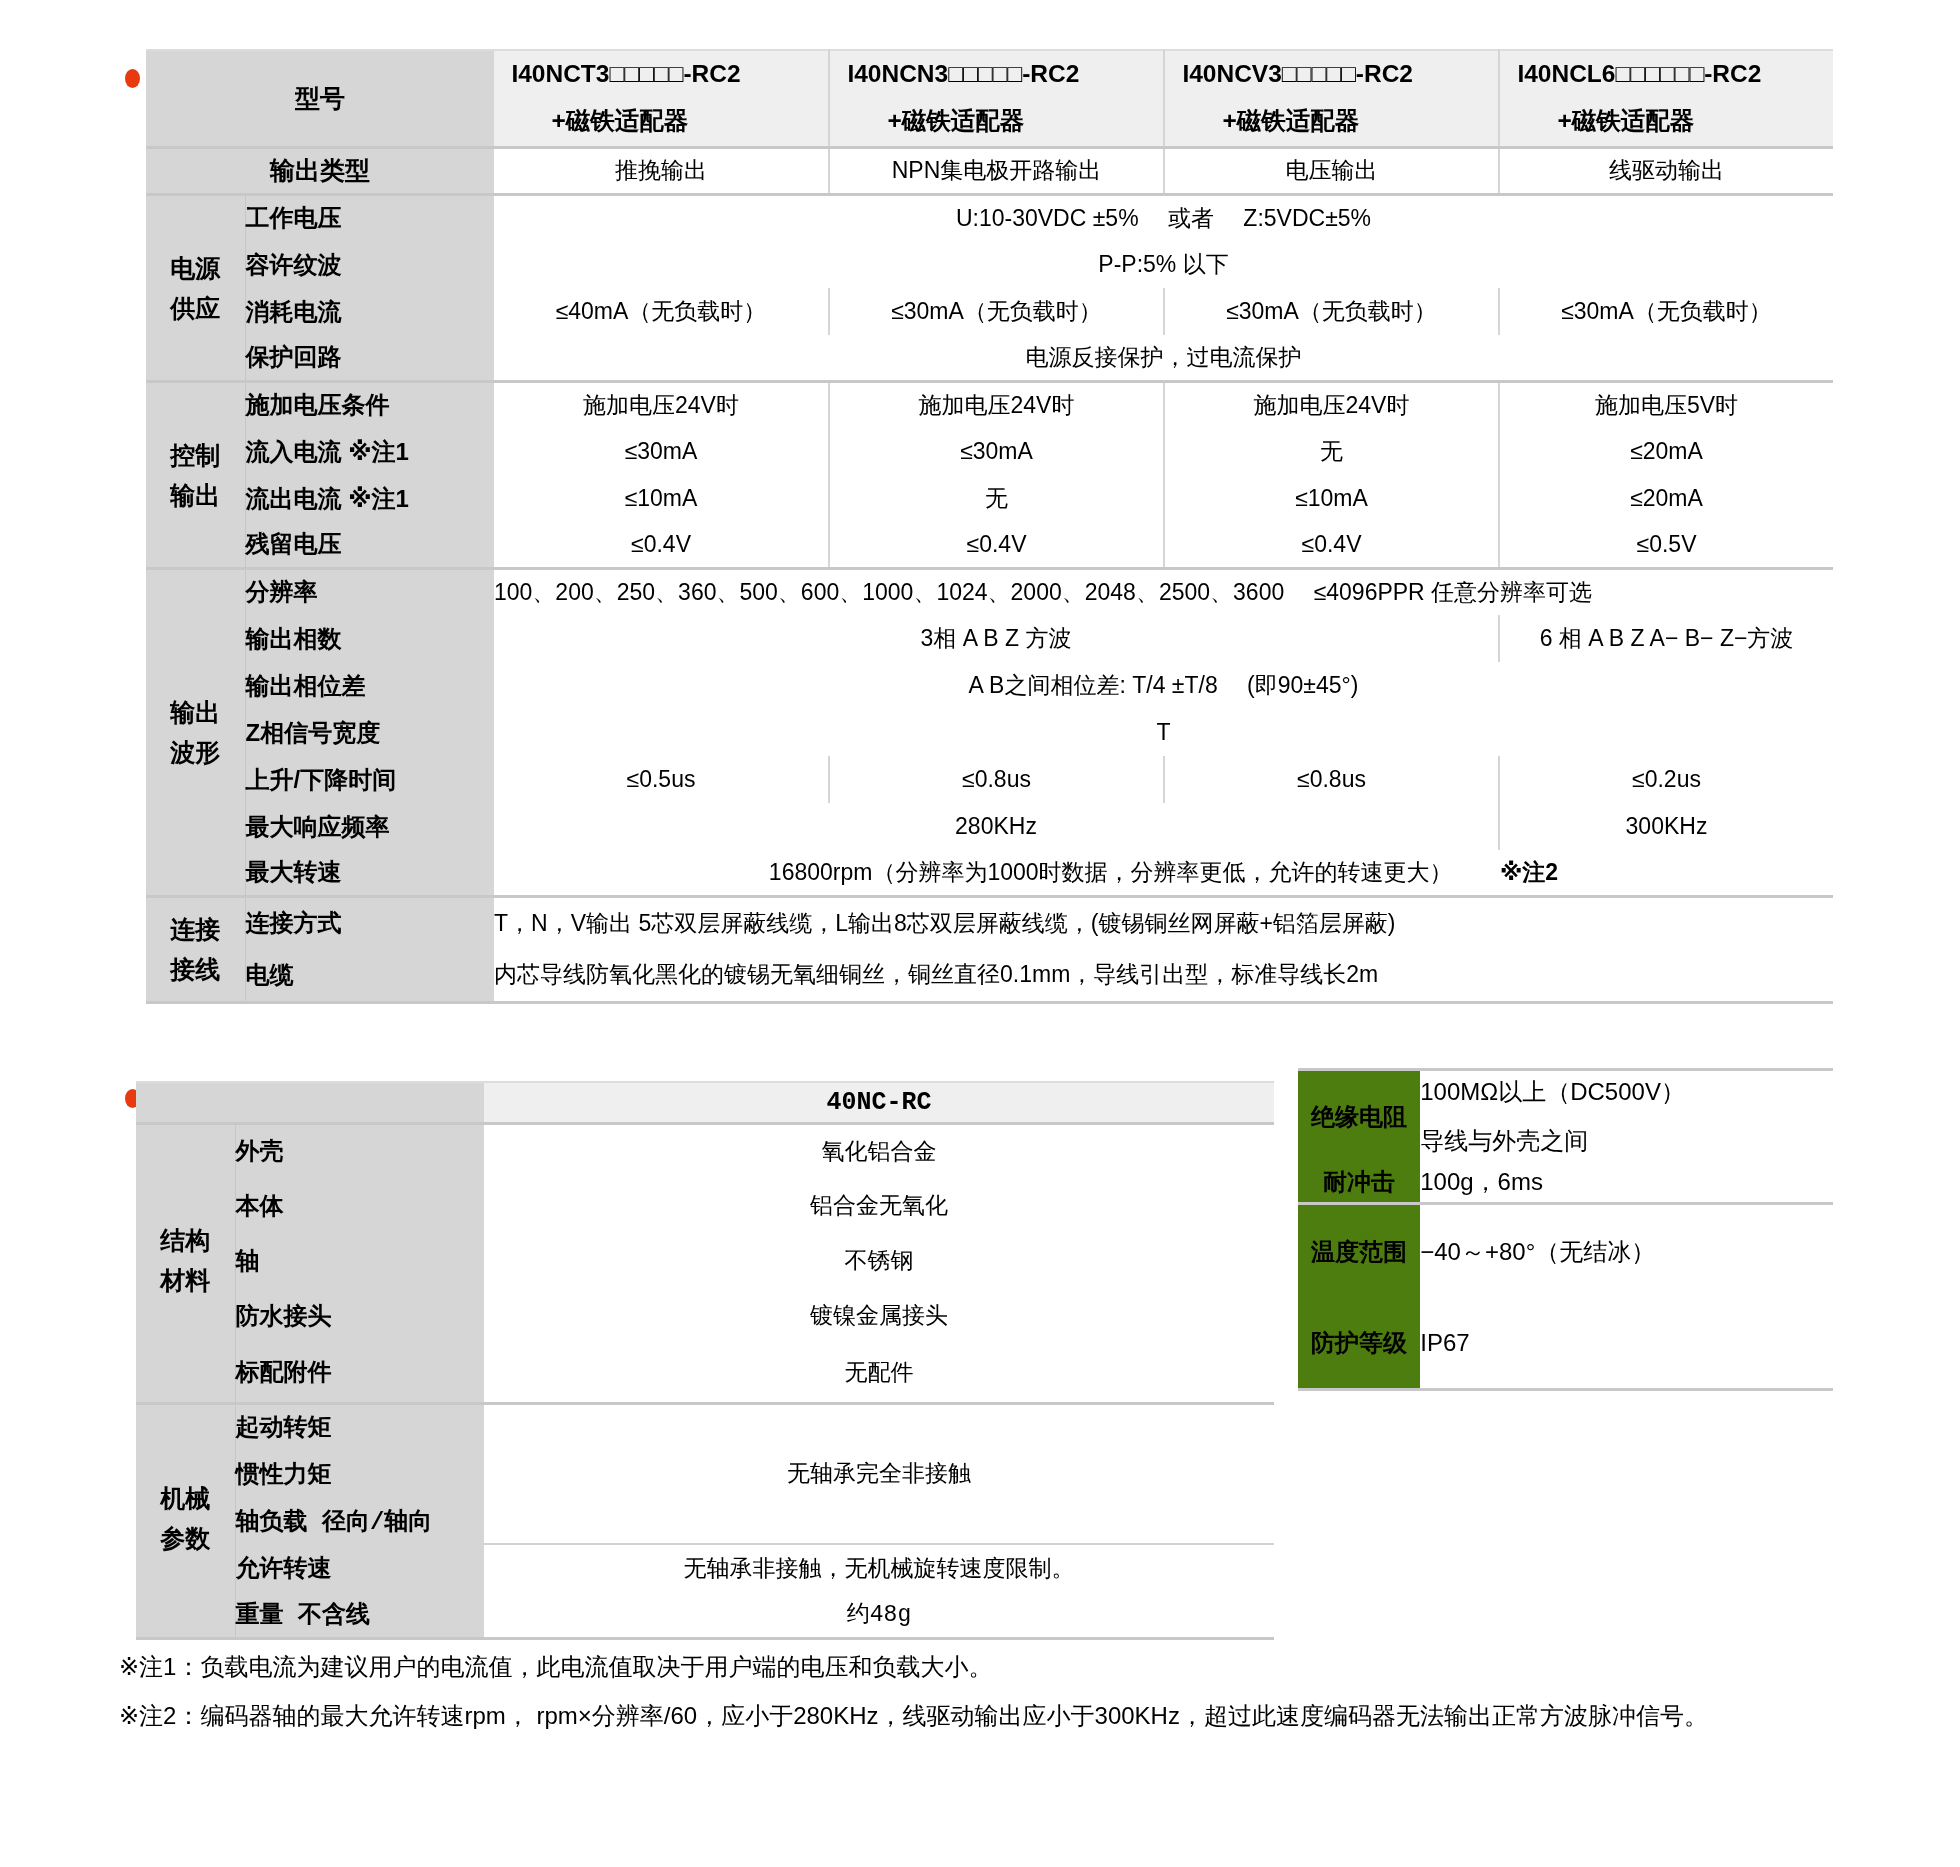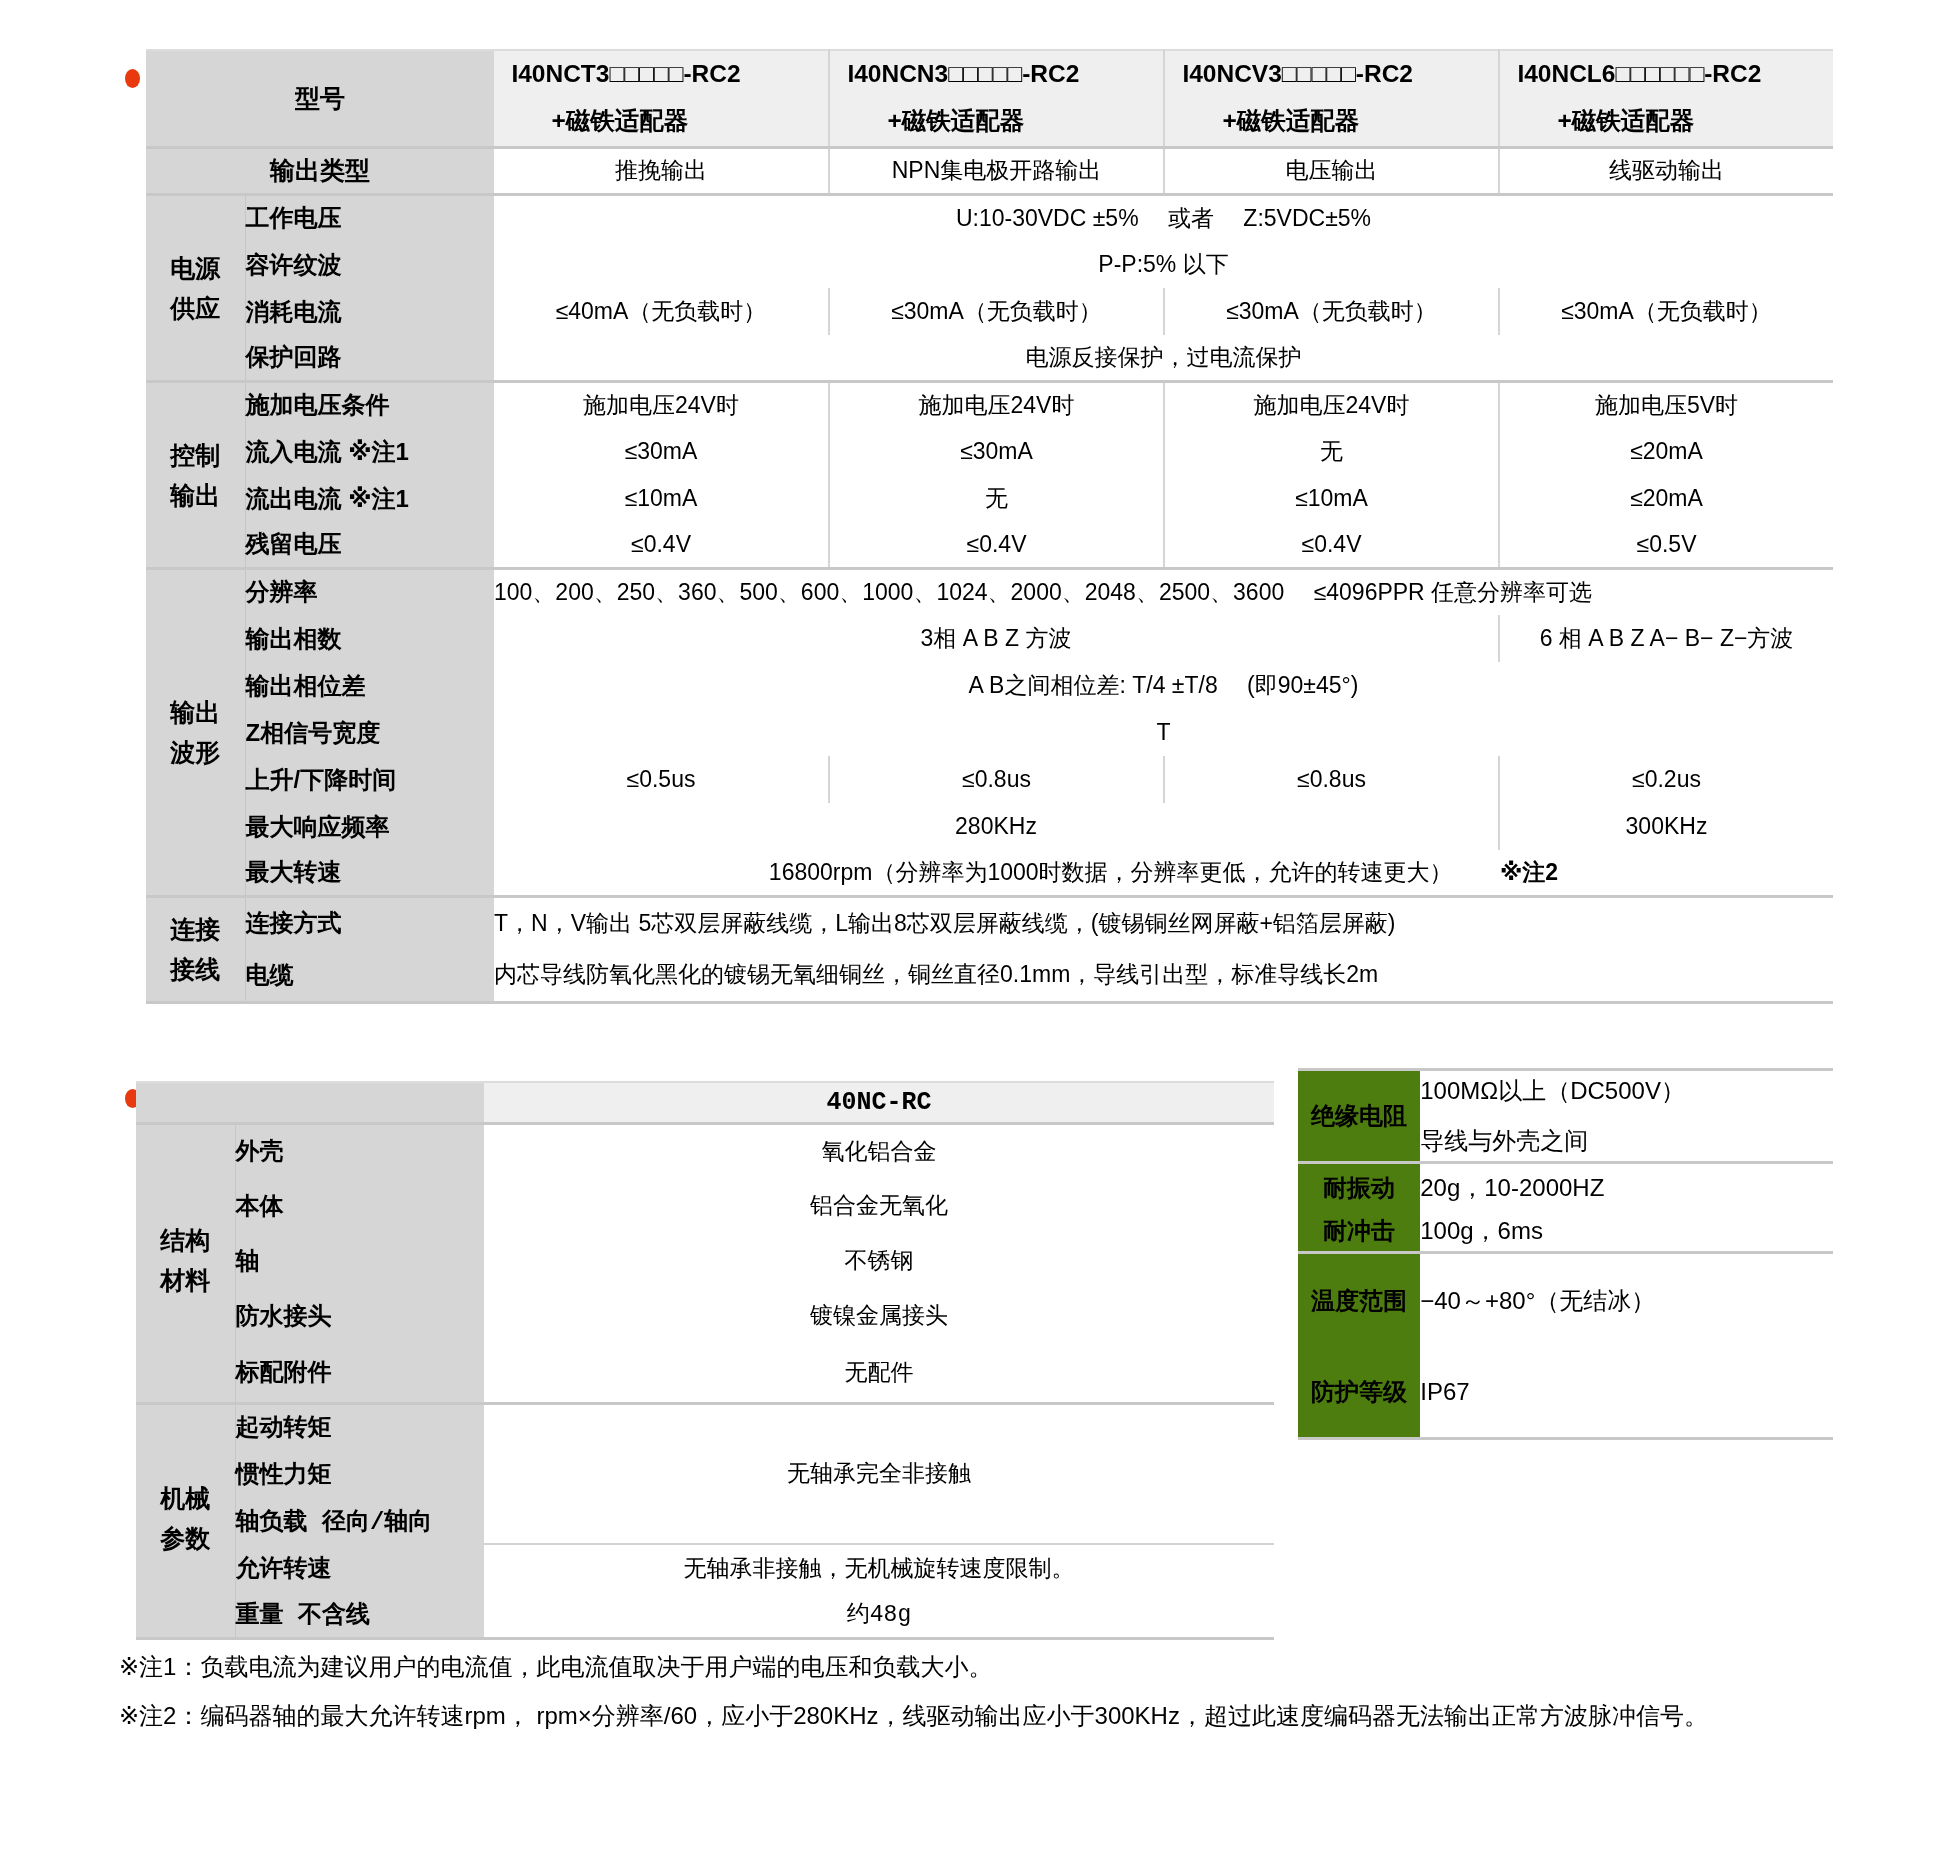--- a/index.html
+++ b/index.html
@@ -276,24 +276,20 @@
       <col style="width:412px">
   </colgroup>
   <tbody>
       <tr style="height:93px;">
     <td class="elab">绝缘电阻</td>
     <td class="eval">
       <div class="ln1">100MΩ以上（DC500V）</div>
       <div class="ln2">导线与外壳之间</div>
     </td>
   </tr>
-  <tr class="band" style="height:49px;">
-    <td class="elab">耐振动</td>
-    <td class="eval">20g，10-2000HZ</td>
-  </tr>
   <tr style="height:41px;">
     <td class="elab">耐冲击</td>
     <td class="eval">100g，6ms</td>
   </tr>
   <tr class="band" style="height:95px;">
     <td class="elab">温度范围</td>
     <td class="eval">−40～+80°（无结冰）</td>
   </tr>
   <tr style="height:91px;">
     <td class="elab">防护等级</td>

